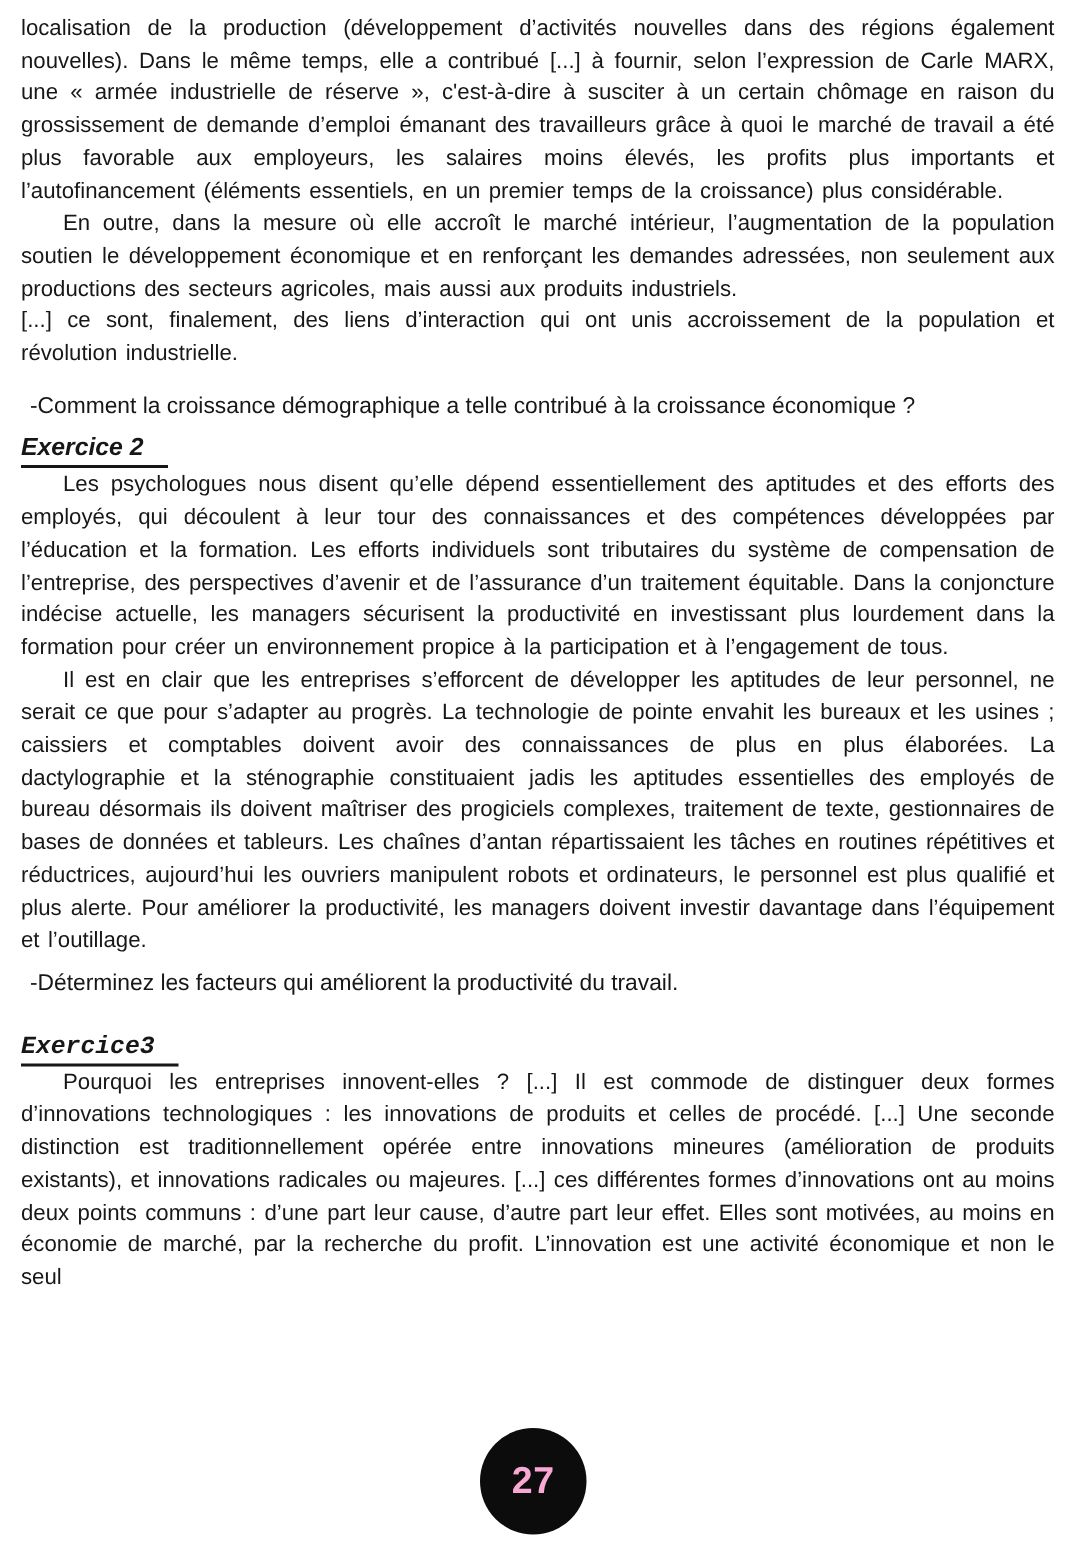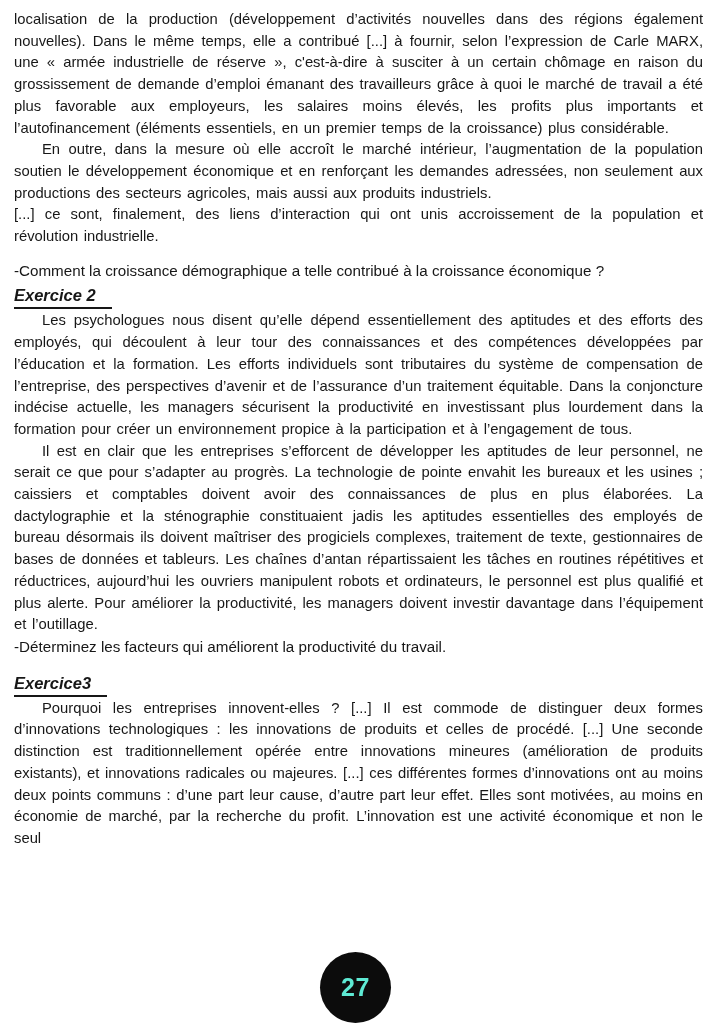--- a/index.html
+++ b/index.html
@@ -34,53 +34,53 @@
   .attribution {
     margin: 0;
     font-weight: 700;
     font-style: italic;
     font-size: 13.8px;
     line-height: 21.7px;
     text-align: right;
   }
   .attr1 { padding-right: 46px; }
   .question {
-    margin: 0;
+    margin: 6px;
     font-size: 15.2px;
     line-height: 21.7px;
   }
   .q1 { margin-top: 12px; }
   .ex-heading {
     margin: 3px 0 1px 0;
     font-size: 16.5px;
     font-style: italic;
     font-weight: 700;
     line-height: 23px;
   }
   .ex-underline {
     display: inline-block;
     border-bottom: 2px solid #171717;
     padding-right: 16px;
     padding-bottom: 0;
   }
-  .ex3 { margin-top: 14px; }
+  .ex3 { margin-top: 19px; font-family: Liberation Mono, monospace; }
   .page-badge {
     position: absolute;
     left: 320px;
     top: 952px;
     width: 71px;
     height: 71px;
     border-radius: 50%;
     background: #0c0c0c;
     display: flex;
     align-items: center;
     justify-content: center;
   }
   .page-badge span {
-    color: #5eead4;
+    color: #f9a8d4;
     font-weight: 700;
     font-size: 25px;
     letter-spacing: 0.5px;
   }
 </style>
 </head>
 <body>
 
 <div class="page">
   <div class="text-col">

